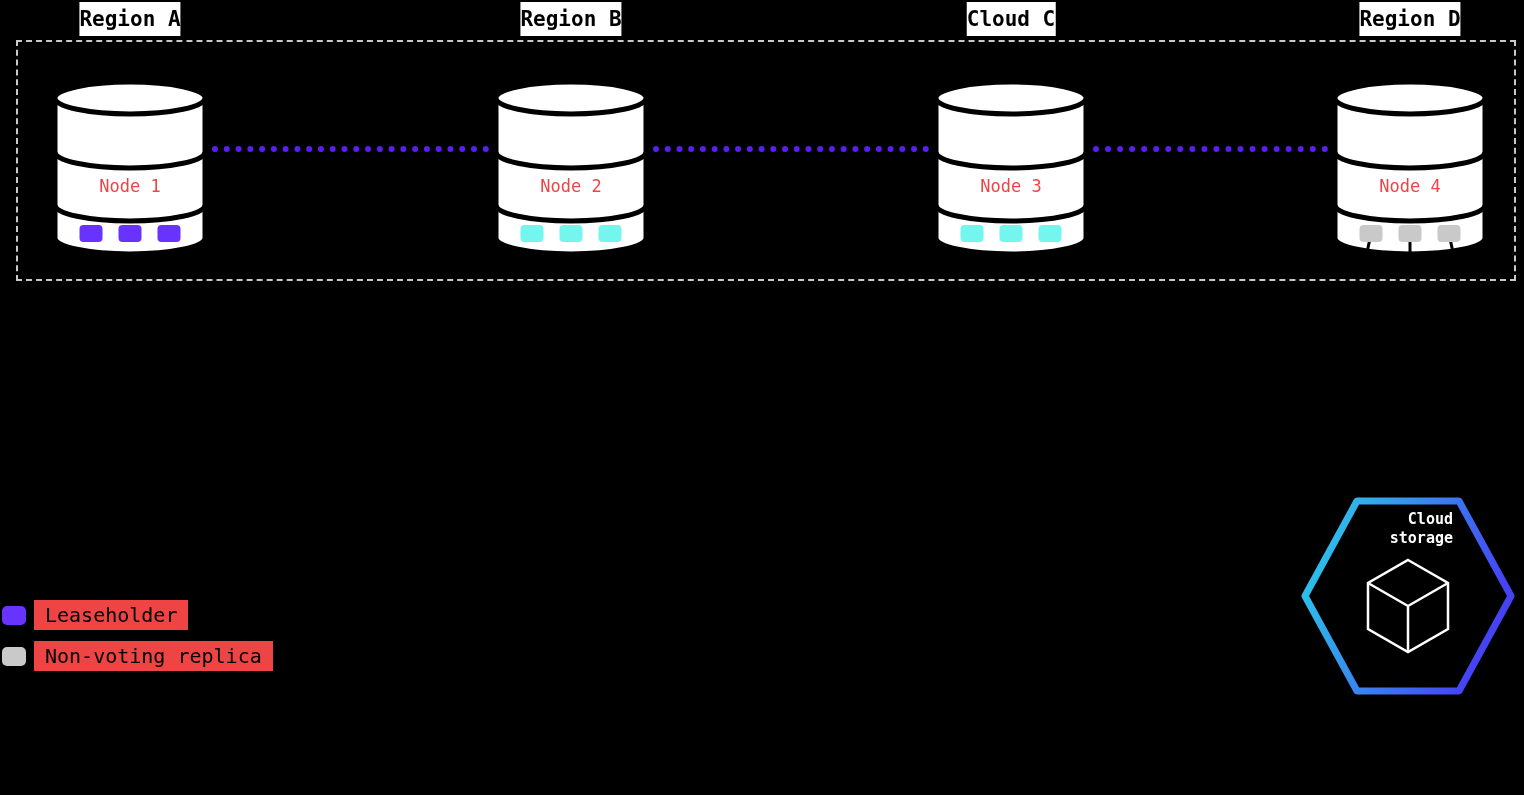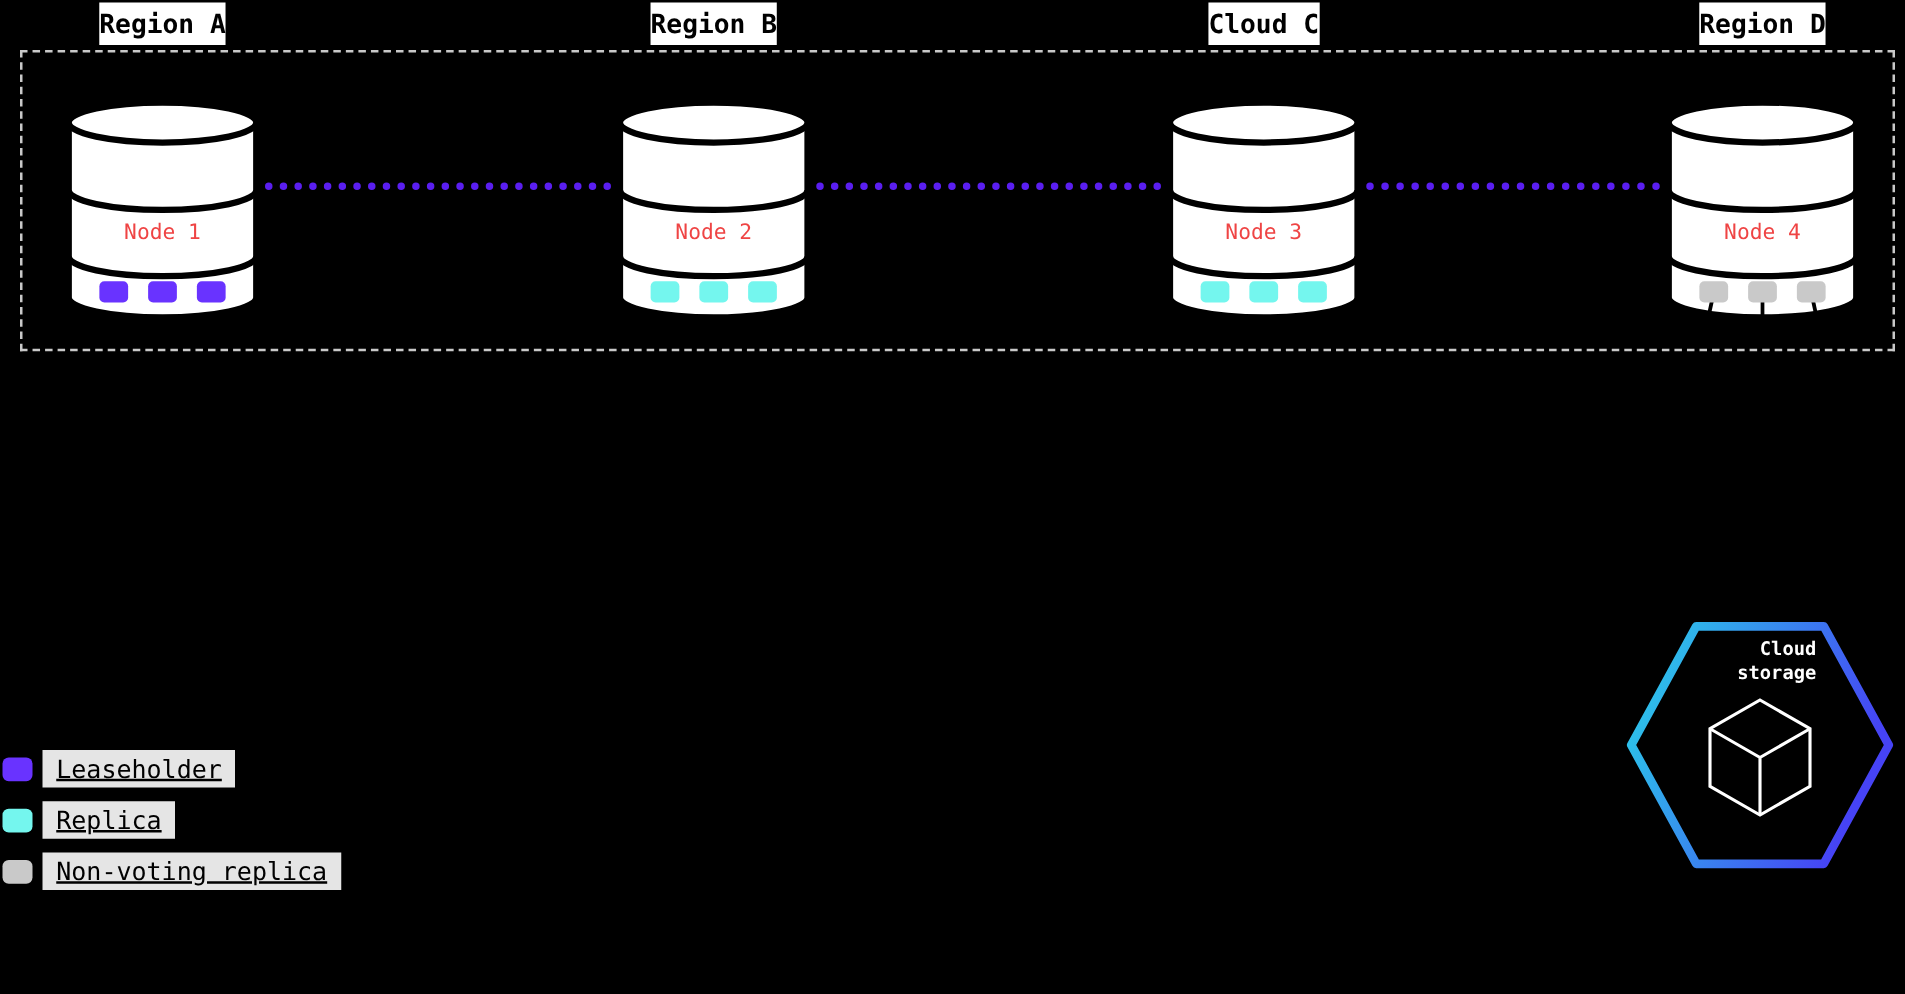--- a/index.html
+++ b/index.html
@@ -42,22 +42,22 @@
   .legend {
     position: absolute; left: 2px; top: 600px;
     display: flex; flex-direction: column; gap: 11px;
   }
   .legend-item { display: flex; align-items: center; gap: 8px; }
   .legend-swatch { width: 24px; height: 19px; border-radius: 5px; flex: none; }
   .sw-leaseholder { background: var(--leaseholder); }
   .sw-replica     { background: var(--replica); }
   .sw-nonvoting   { background: var(--nonvoting); }
   .legend-label {
-    background: #e5e5e5; color: #000;
-    font-size: 20px; padding: 3px 11px; white-space: nowrap; text-decoration: underline;
+    background: #ef4444; color: #000;
+    font-size: 20px; padding: 3px 11px; white-space: nowrap;
   }
   .cloud {
     position: absolute; left: 1300px; top: 494px;
     width: 216px; height: 204px;
   }
   .cloud svg { display: block; width: 216px; height: 204px; }
   .cloud-label {
     position: absolute; left: 50%; top: 16px;
     transform: translateX(-50%);
     width: 90px; text-align: right;
@@ -132,24 +132,20 @@
   </svg>
   <div class="node-label">Node 4</div>
 </div>
 
 <div class="legend">
   <div class="legend-item">
     <span class="legend-swatch sw-leaseholder"></span>
     <span class="legend-label">Leaseholder</span>
   </div>
   <div class="legend-item">
-    <span class="legend-swatch sw-replica"></span>
-    <span class="legend-label">Replica</span>
-  </div>
-  <div class="legend-item">
     <span class="legend-swatch sw-nonvoting"></span>
     <span class="legend-label">Non-voting replica</span>
   </div>
 </div>
 
 <div class="cloud">
   <svg viewBox="0 0 216 204">
     <defs>
       <linearGradient id="hexg" x1="0" y1="0" x2="1" y2="0.35">
         <stop offset="0" style="stop-color:var(--hex-start)"></stop>

